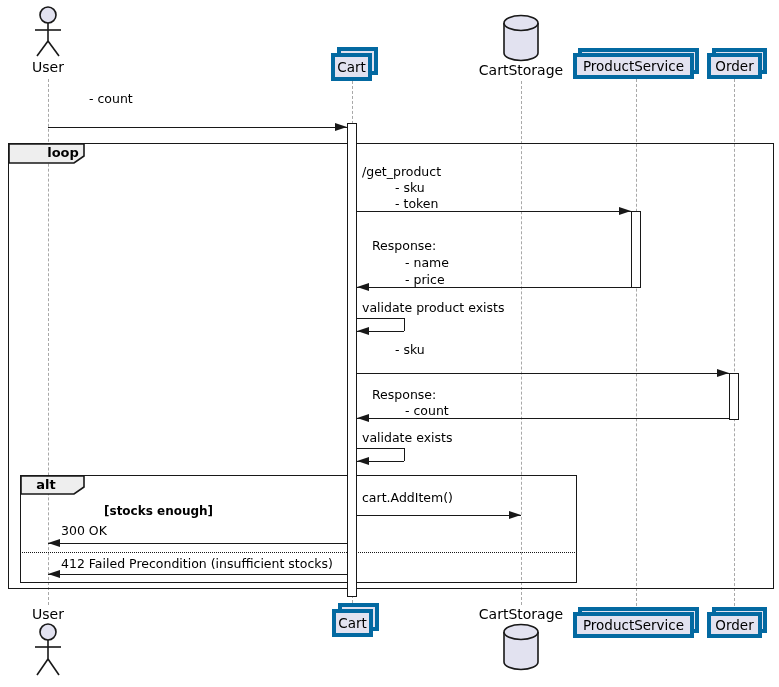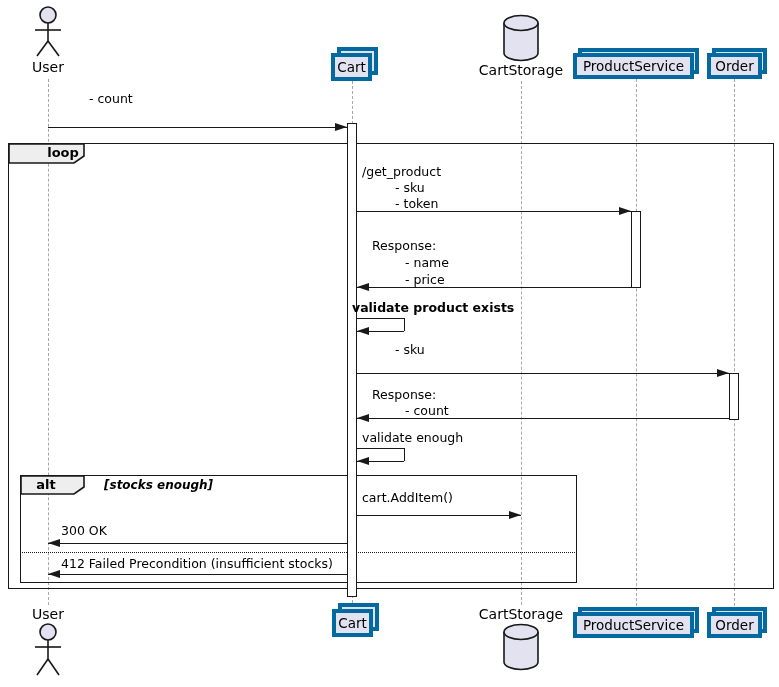--- a/index.html
+++ b/index.html
@@ -89,21 +89,21 @@
   <svg class="tab" width="78" height="22" style="left:8px;top:143px;">
     <polygon points="1,1 76,1 76,13 66,20 1,20" fill="#EEEEEE" stroke="#181818" stroke-width="1.6"></polygon>
   </svg>
   <div class="frame-kw" style="left:0;top:145px;width:62px;margin-left:32px;">loop</div>
 
   <div class="frame" style="left:20px;top:475px;width:557px;height:108px;"></div>
   <svg class="tab" width="66" height="21" style="left:20px;top:475px;">
     <polygon points="1,1 64,1 64,12 54,19 1,19" fill="#EEEEEE" stroke="#181818" stroke-width="1.6"></polygon>
   </svg>
   <div class="frame-kw" style="left:20px;top:477px;width:52px;">alt</div>
-  <div class="frame-guard" style="left:104px;top:478px;font-style:italic;">[stocks enough]</div>
+  <div class="frame-guard" style="left:104px;top:504px;">[stocks enough]</div>
   <div class="divider" style="left:20px;top:552px;width:557px;"></div>
 
   <div class="activation" style="left:347px;top:123px;height:474px;"></div>
   <div class="activation" style="left:631px;top:211px;height:77px;"></div>
   <div class="activation" style="left:729px;top:373px;height:47px;"></div>
 
   <div class="msg lh17" style="left:56px;top:90px;">
     <div class="ind">- count</div>
   </div>
   <div class="msg-line" style="left:48px;top:127px;width:299px;"></div>
@@ -118,21 +118,21 @@
   <div class="head head-r" style="left:619px;top:207px;"></div>
 
   <div class="msg lh17" style="left:372px;top:237px;">
     <div>Response:</div>
     <div class="ind">- name</div>
     <div class="ind">- price</div>
   </div>
   <div class="msg-line" style="left:357px;top:287px;width:274px;"></div>
   <div class="head head-l" style="left:357px;top:283px;"></div>
 
-  <div class="msg" style="left:352px;top:300px;font-weight:bold;">
+  <div class="msg" style="left:362px;top:300px;">
     <div>validate product exists</div>
   </div>
   <div class="msg-line" style="left:357px;top:318px;width:47px;"></div>
   <div class="vline" style="left:404px;top:318px;height:13px;"></div>
   <div class="msg-line" style="left:357px;top:331px;width:47px;"></div>
   <div class="head head-l" style="left:357px;top:327px;"></div>
 
   <div class="msg" style="left:362px;top:342px;">
     <div class="ind">- sku</div>
   </div>
@@ -140,21 +140,21 @@
   <div class="head head-r" style="left:717px;top:369px;"></div>
 
   <div class="msg" style="left:372px;top:387px;">
     <div>Response:</div>
     <div class="ind">- count</div>
   </div>
   <div class="msg-line" style="left:357px;top:418px;width:372px;"></div>
   <div class="head head-l" style="left:357px;top:414px;"></div>
 
   <div class="msg" style="left:362px;top:430px;">
-    <div>validate enough</div>
+    <div>validate exists</div>
   </div>
   <div class="msg-line" style="left:357px;top:448px;width:47px;"></div>
   <div class="vline" style="left:404px;top:448px;height:13px;"></div>
   <div class="msg-line" style="left:357px;top:461px;width:47px;"></div>
   <div class="head head-l" style="left:357px;top:457px;"></div>
 
   <div class="msg" style="left:362px;top:490px;">
     <div>cart.AddItem()</div>
   </div>
   <div class="msg-line" style="left:357px;top:515px;width:164px;"></div>

